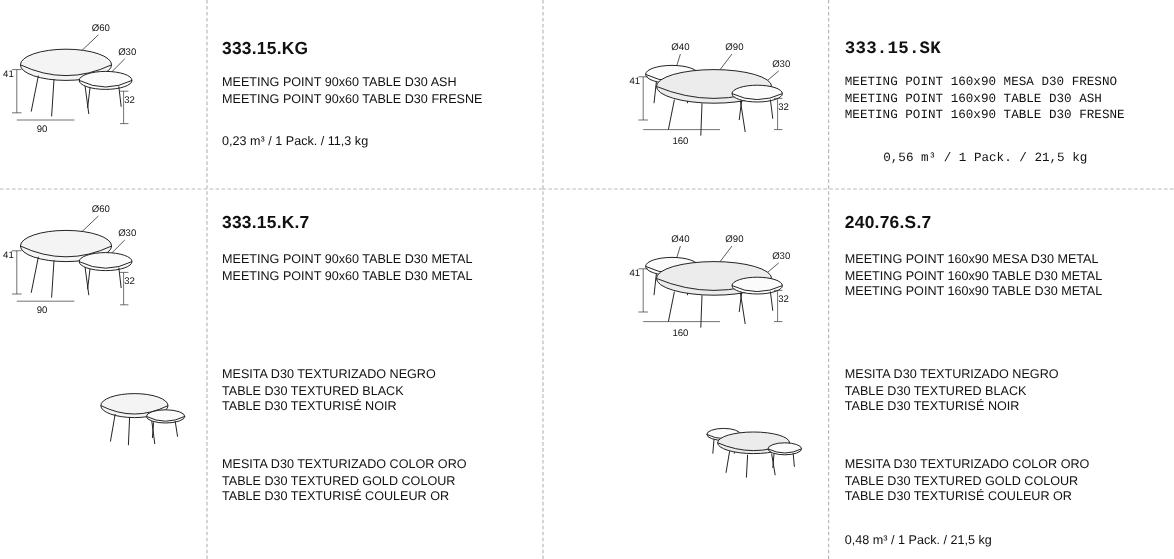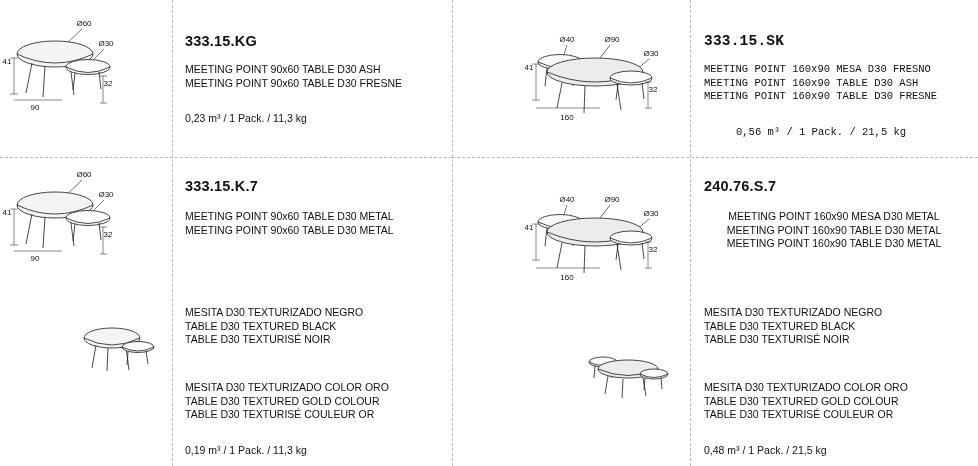--- a/index.html
+++ b/index.html
@@ -275,21 +275,21 @@
       <path class="ln-thin" d="M143 52 L143 78"></path>
       <path class="ln-thin" d="M140 52 L147 52"></path>
       <path class="ln-thin" d="M140 78 L147 78"></path>
       <path class="ln-thin" d="M31 78 L95 78"></path>
       <text class="dimtxt" x="62" y="90" text-anchor="middle">160</text>
     </svg>
   </div>
 
   <div class="panel" style="left:704px;top:178px;width:260px;">
     <div class="code">240.76.S.7</div>
-    <div class="desc" style="margin-top:16px;text-align:center;">
+    <div class="desc" style="margin-top:16px;">
       <div>MEETING POINT 160x90 MESA D30 METAL</div>
       <div>MEETING POINT 160x90 TABLE D30 METAL</div>
       <div>MEETING POINT 160x90 TABLE D30 METAL</div>
     </div>
   </div>
 
   <div class="draw" style="left:80px;top:320px;">
     <svg width="90" height="60" viewBox="0 0 90 60">
       <ellipse class="tabletop" cx="32" cy="18" rx="28" ry="10"></ellipse>
       <path class="ln" d="M4 18 q28 14 56 0"></path>
@@ -310,21 +310,20 @@
       <div>TABLE D30 TEXTURISÉ NOIR</div>
     </div>
   </div>
 
   <div class="panel" style="left:185px;top:381px;width:250px;">
     <div class="desc">
       <div>MESITA D30 TEXTURIZADO COLOR ORO</div>
       <div>TABLE D30 TEXTURED GOLD COLOUR</div>
       <div>TABLE D30 TEXTURISÉ COULEUR OR</div>
     </div>
-    <div class="spec" style="margin-top:22px;">0,19 m³ / 1 Pack. / 11,3 kg</div>
   </div>
 
   <div class="draw" style="left:575px;top:350px;">
     <svg width="110" height="60" viewBox="0 0 110 60">
       <ellipse class="smalltop" cx="28" cy="12" rx="14" ry="5"></ellipse>
       <path class="ln" d="M14 12 q14 7 28 0"></path>
       <path class="ln" d="M20 16 L19 28"></path>
       <path class="ln" d="M36 16 L37 28"></path>
       <ellipse class="tabletop2" cx="53" cy="19" rx="30" ry="9"></ellipse>
       <path class="ln" d="M23 19 q30 13 60 0"></path>

